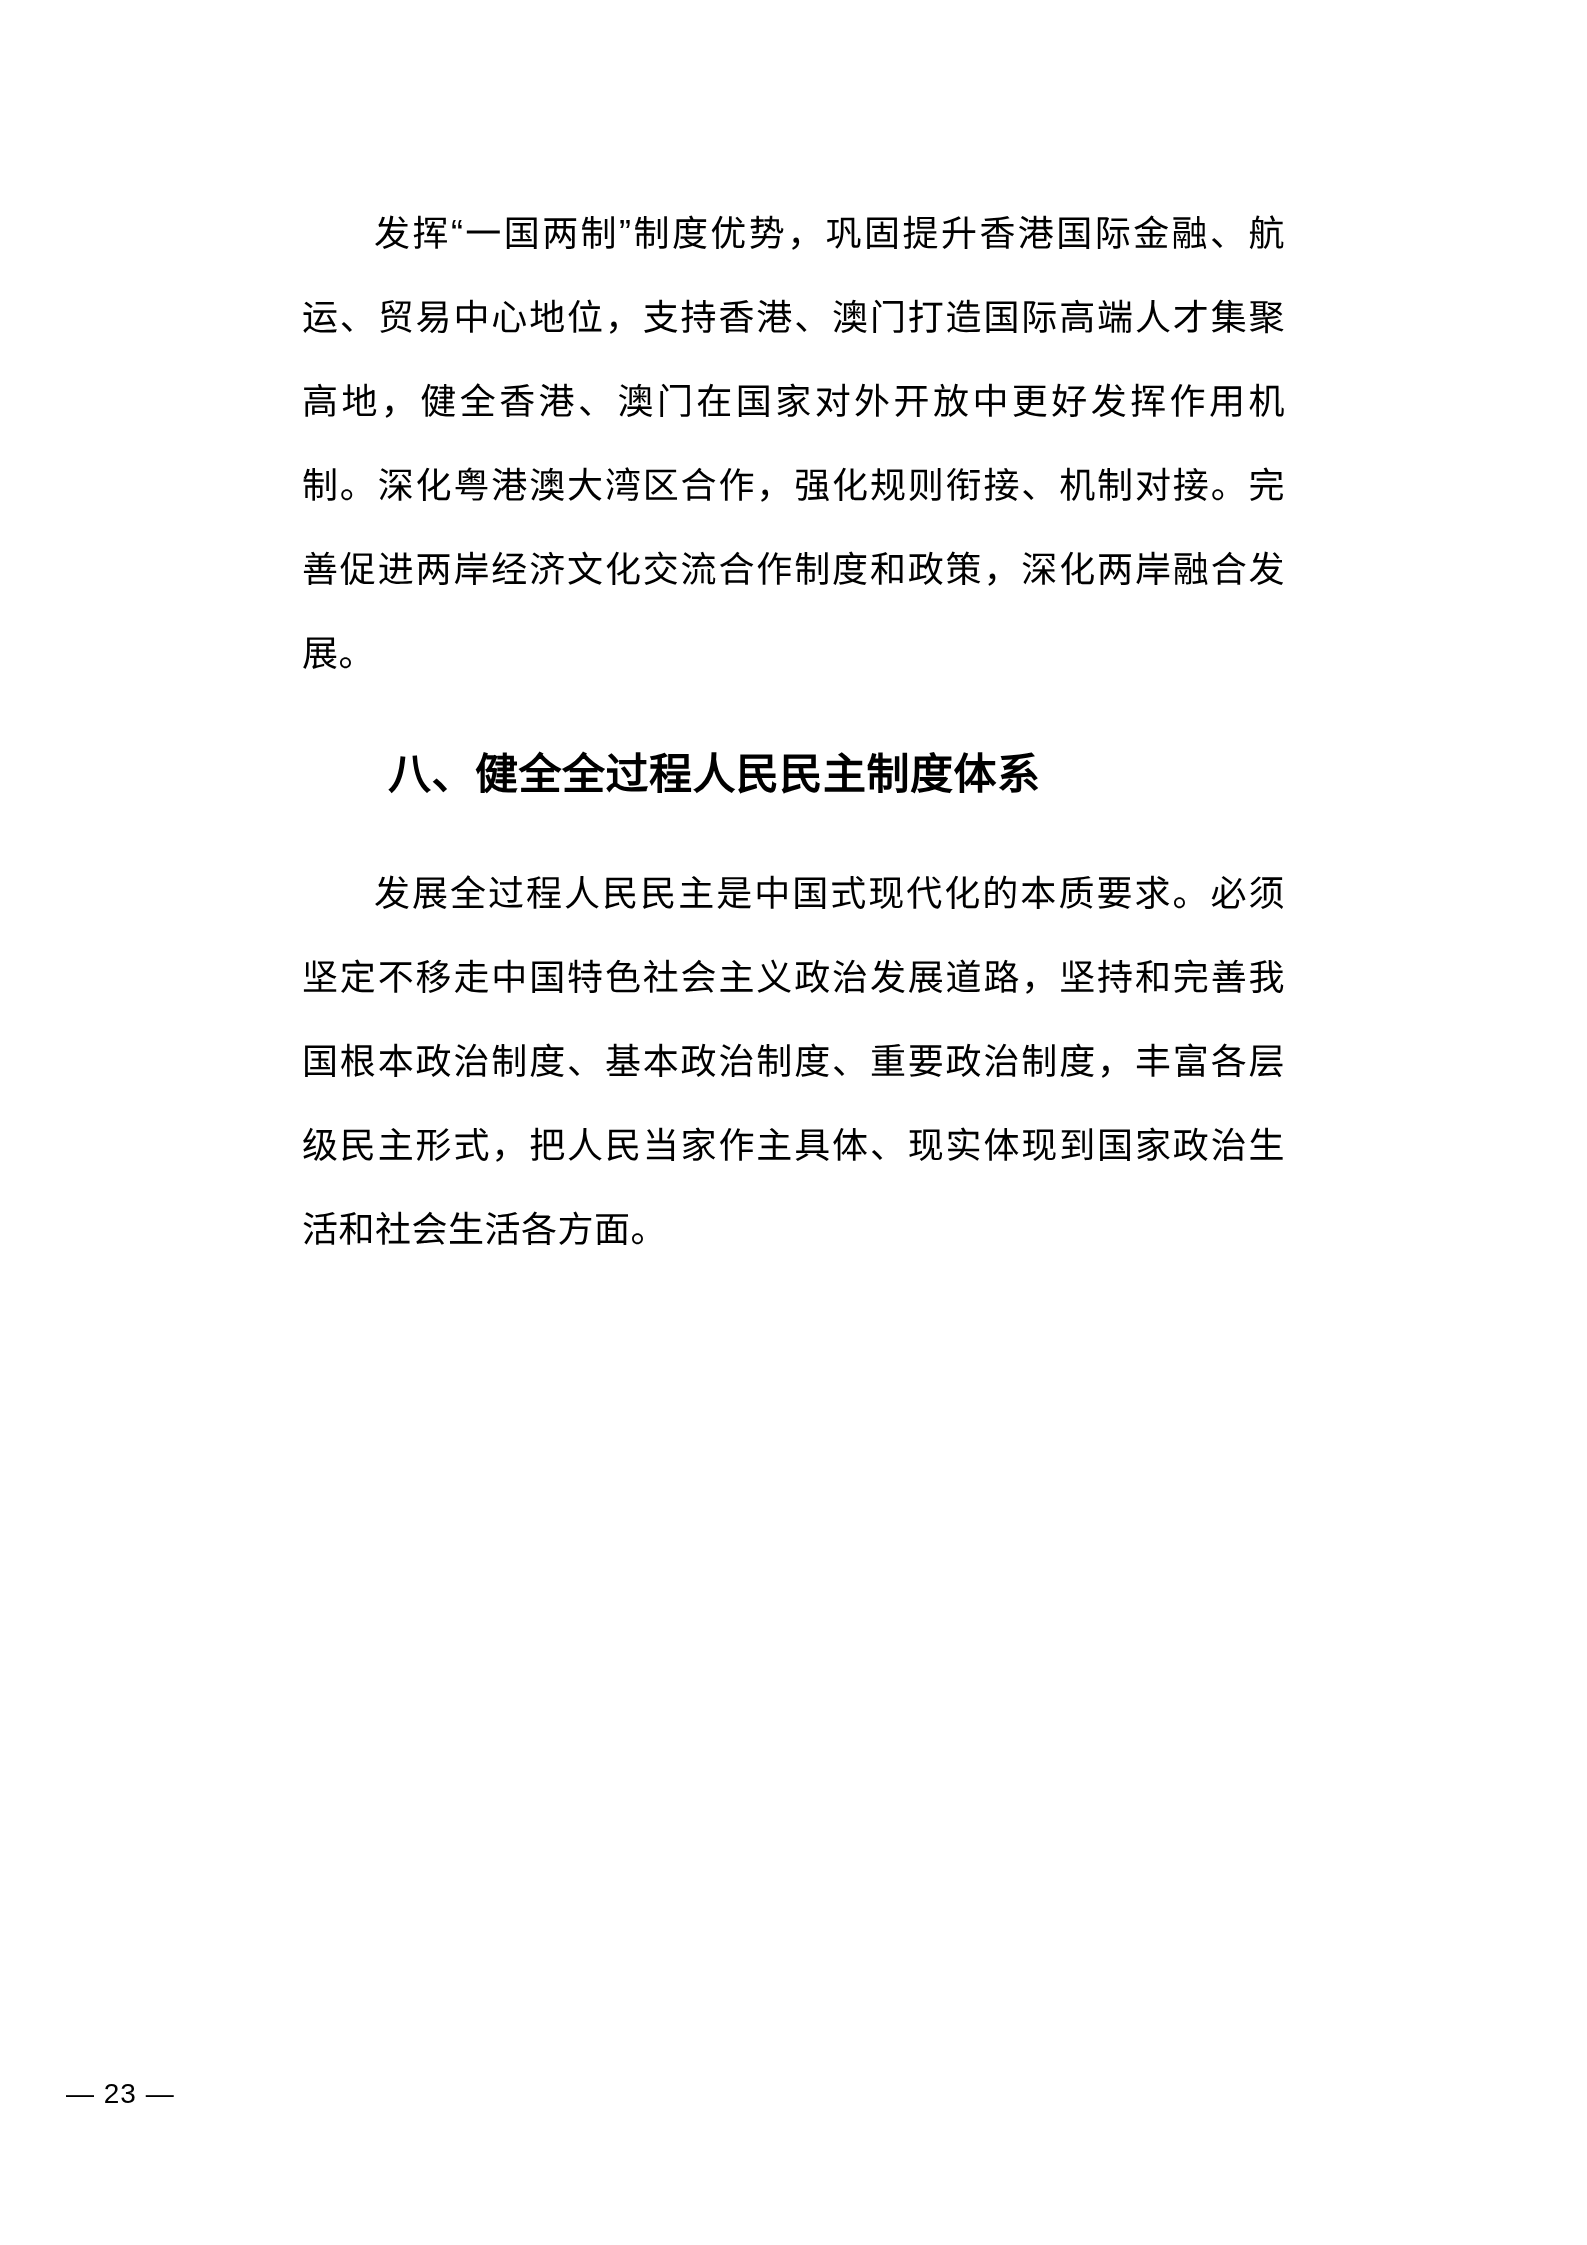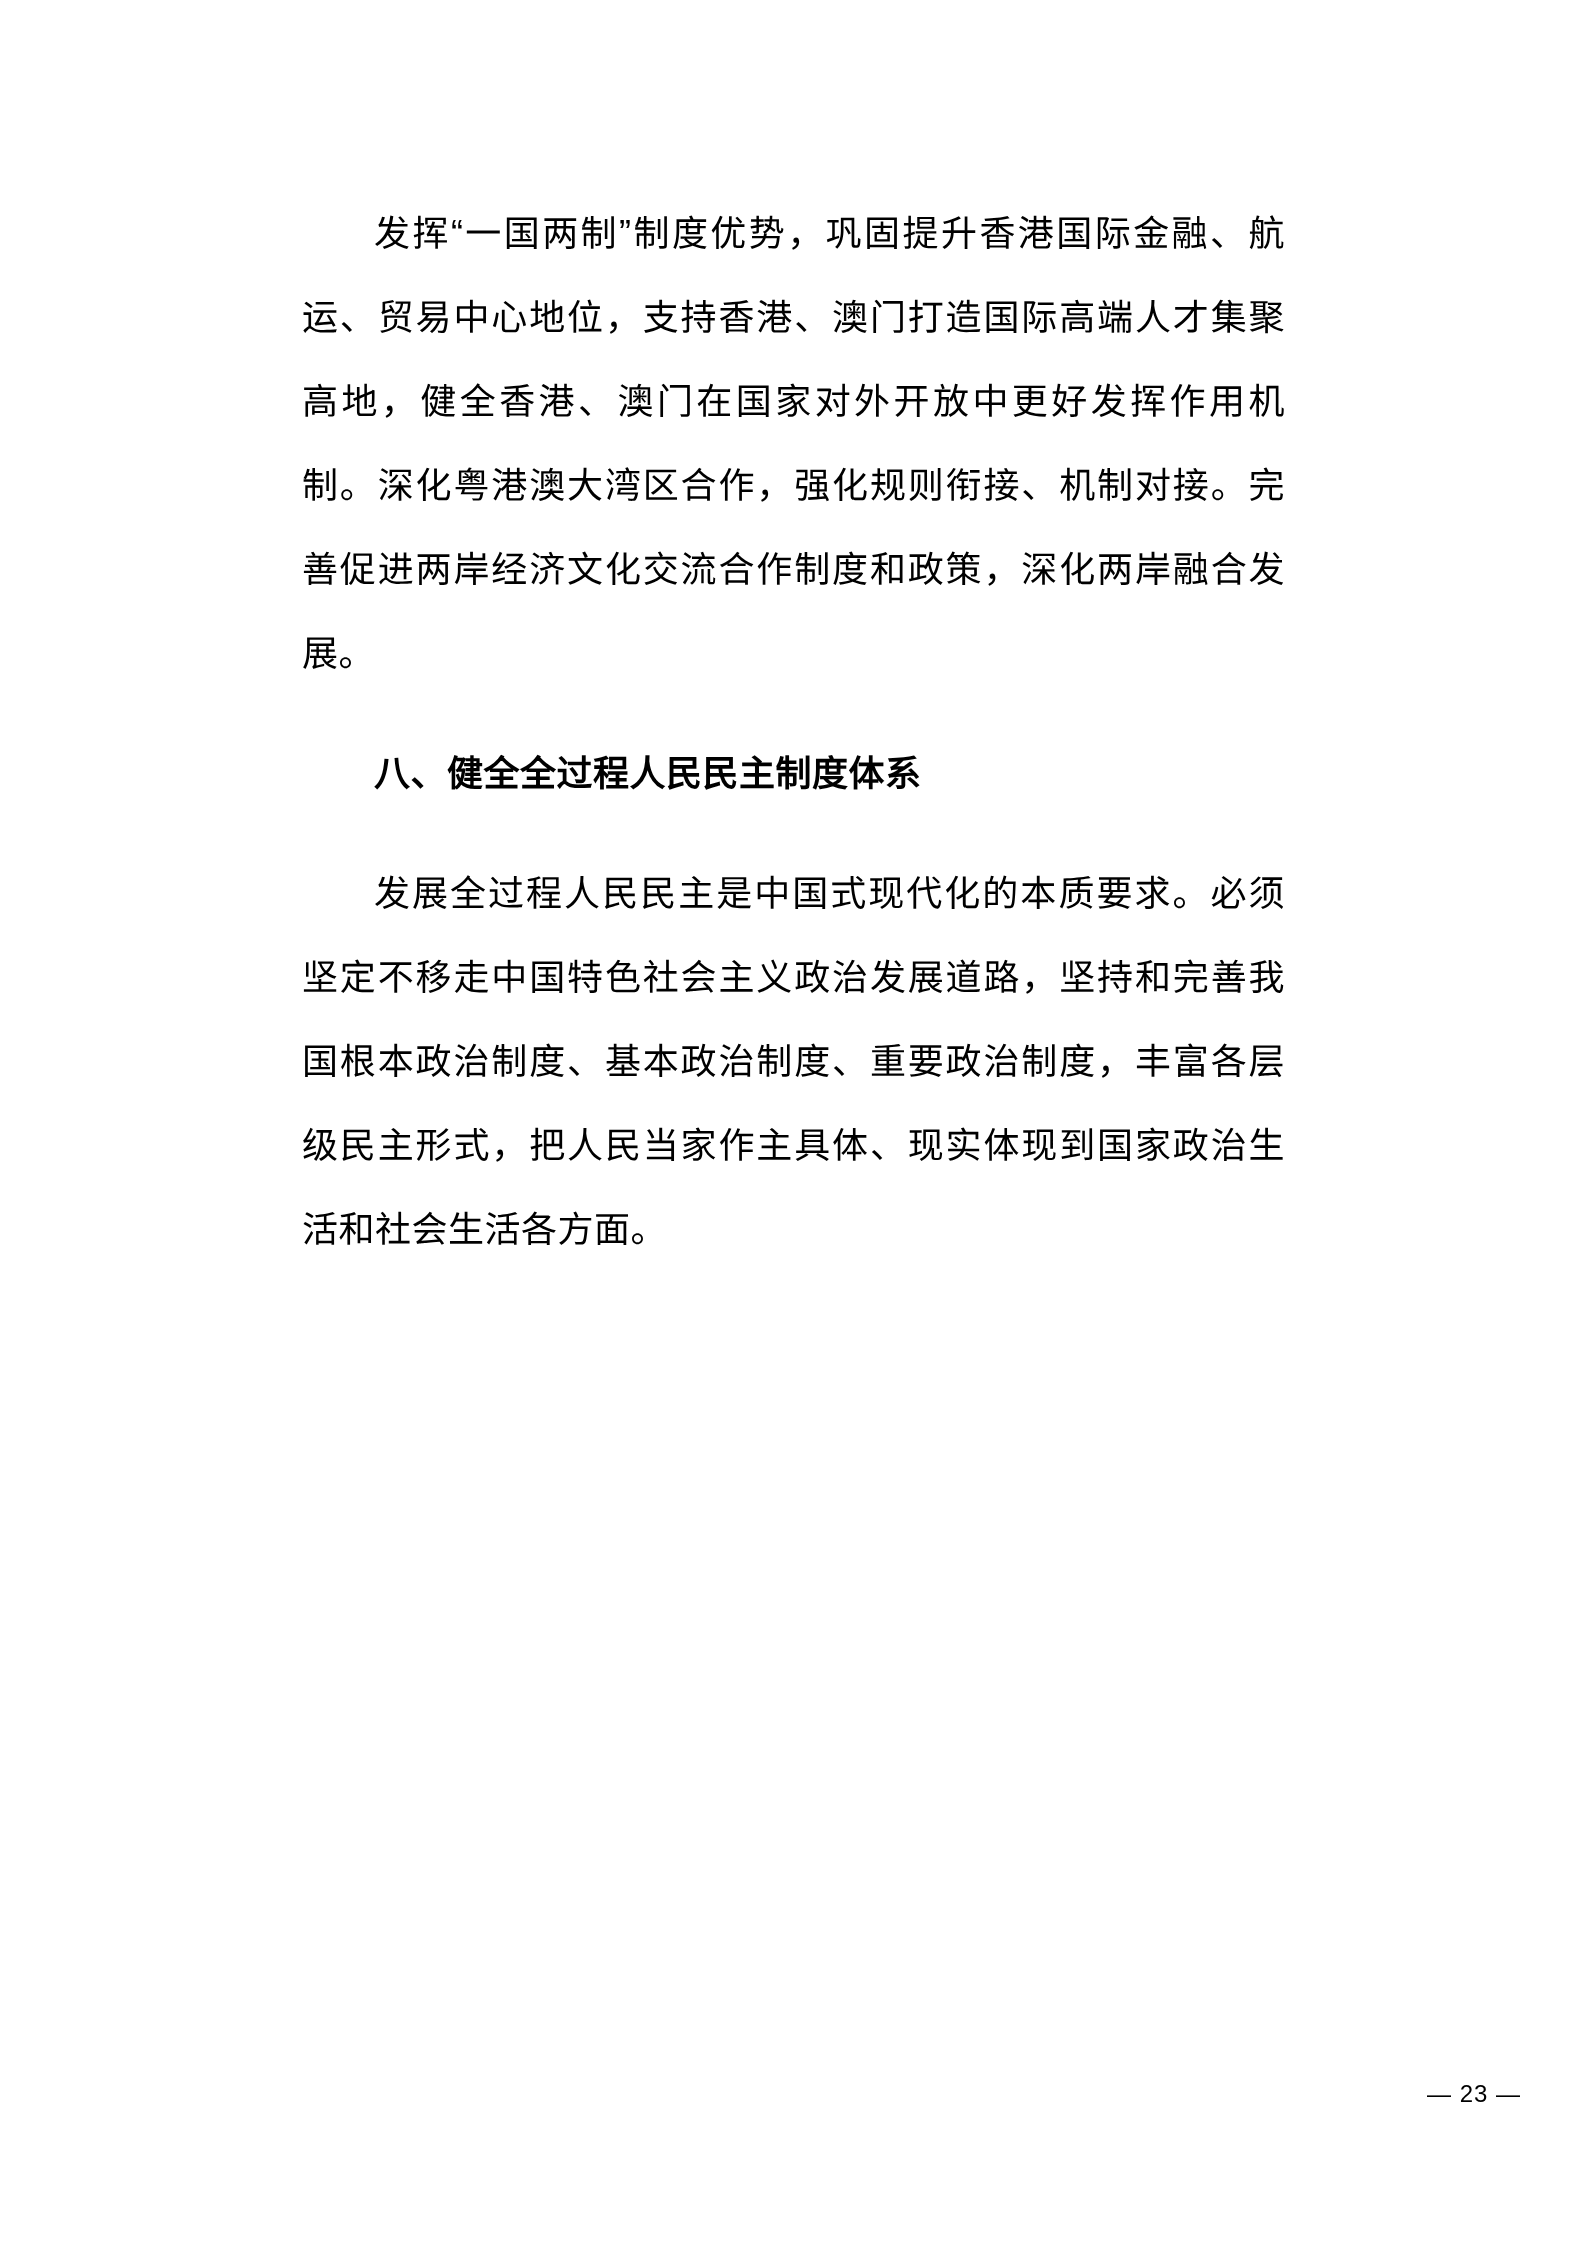--- a/index.html
+++ b/index.html
@@ -22,34 +22,34 @@
   .para {
     font-size: 36px;
     line-height: 84px;
     text-align: justify;
     text-indent: 2em;
     margin: 0 0 36px 0;
     letter-spacing: 0.5px;
     word-break: break-all;
   }
   .section-heading {
-    font-size: 36px;
+    font-size: 43px;
     line-height: 84px;
     font-weight: bold;
     text-indent: 2em;
     margin: 6px 0 36px 0;
     letter-spacing: 0.5px;
   }
   .page-footer {
     position: absolute;
     top: 2078px;
     left: 0;
     right: 0;
-    text-align: right;
-    font-size: 24px;
+    text-align: left;
+    font-size: 28px;
     line-height: 32px;
     color: #000000;
     letter-spacing: 1px;
   }
 </style>
 </head>
 <body>
 
 <div class="page">
 

